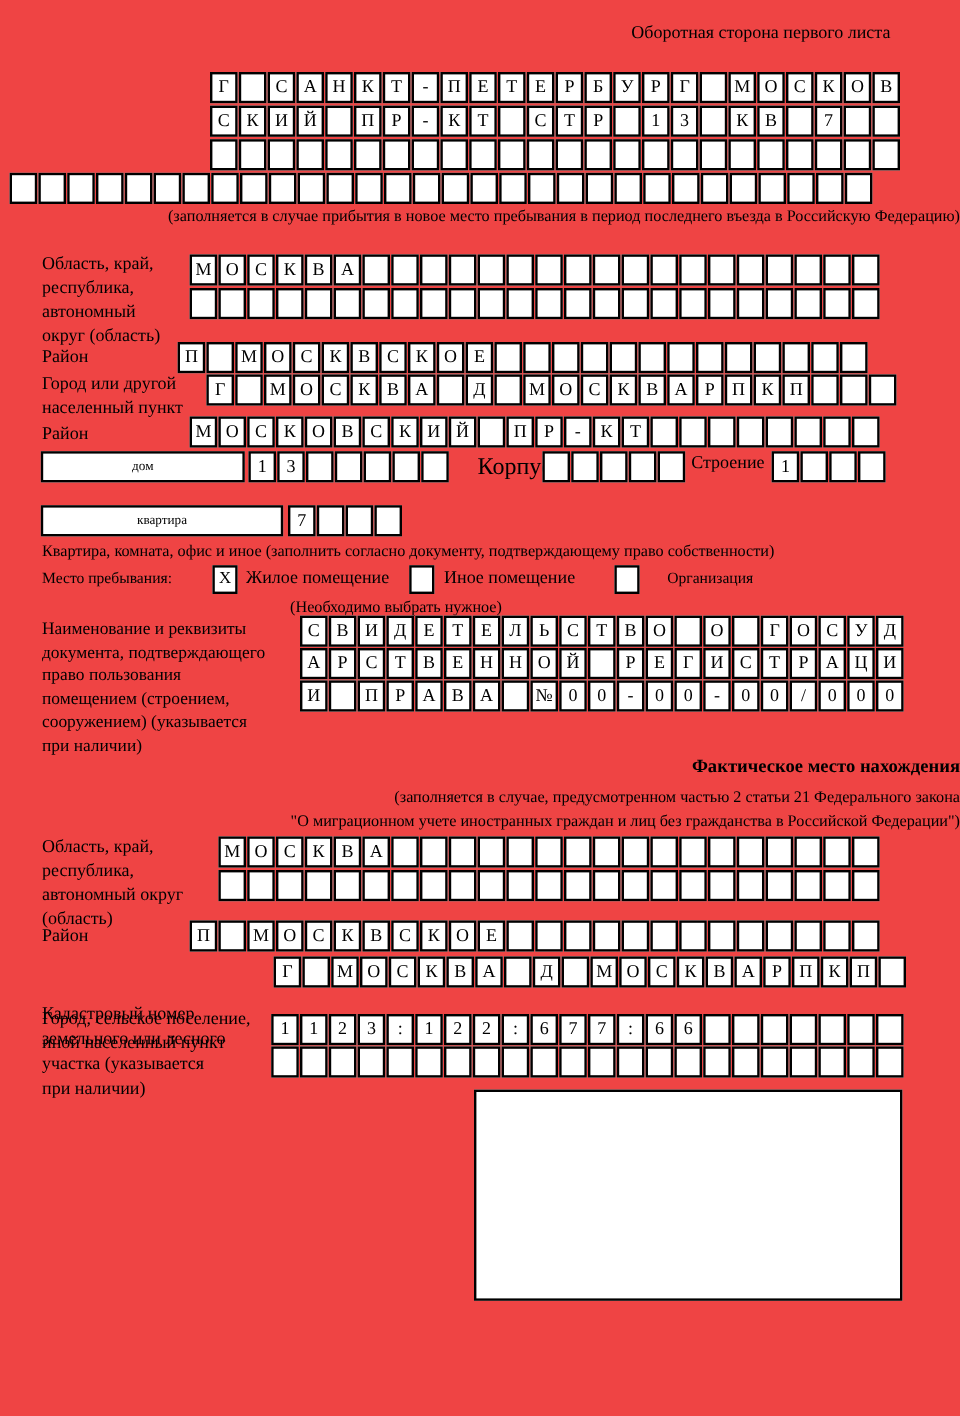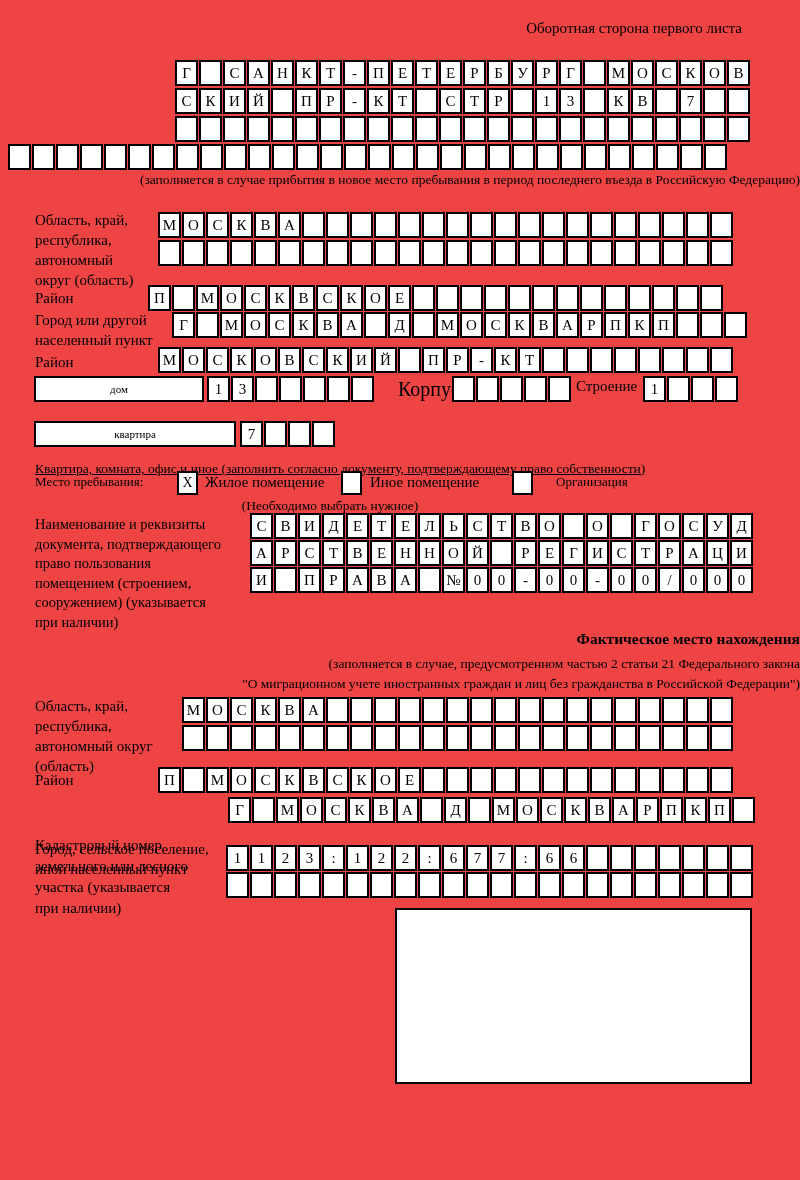--- a/index.html
+++ b/index.html
@@ -310,21 +310,21 @@
       <span class="cell"></span>
     </div>
 
   <div class="wide-box" style="left:34px; top:421px; width:198px;">квартира</div>
   <div class="row" style="left:240px; top:421px;">
       <span class="cell">7</span>
       <span class="cell"></span>
       <span class="cell"></span>
       <span class="cell"></span>
     </div>
-  <div class="abs cap" style="left:35px; top:461px;text-decoration:underline;">Квартира, комната, офис и иное (заполнить согласно документу, подтверждающему право собственности)</div>
+  <div class="abs cap" style="left:35px; top:451px;">Квартира, комната, офис и иное (заполнить согласно документу, подтверждающему право собственности)</div>
 
   <div class="abs" style="left:35px; top:474px; font-size:13px;">Место пребывания:</div>
   <div class="checkbox" style="left:177px; top:471px;">
     <span>X</span>
   </div>
   <div class="abs" style="left:205px; top:474px; font-size:15px;">Жилое помещение</div>
   <div class="checkbox" style="left:341px; top:471px;">
     <span></span>
   </div>
   <div class="abs" style="left:370px; top:474px; font-size:15px;">Иное помещение</div>

